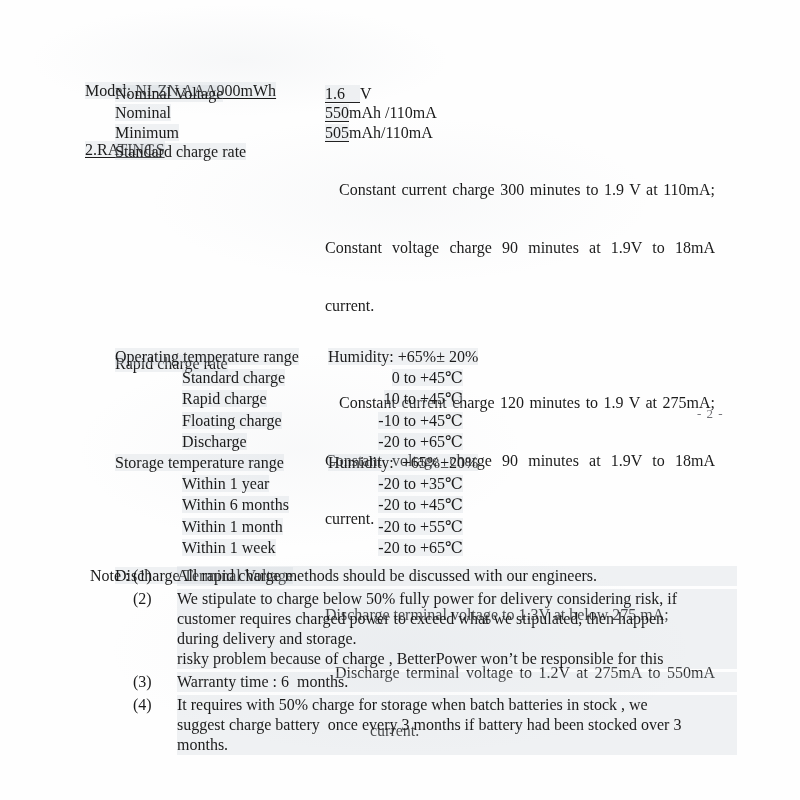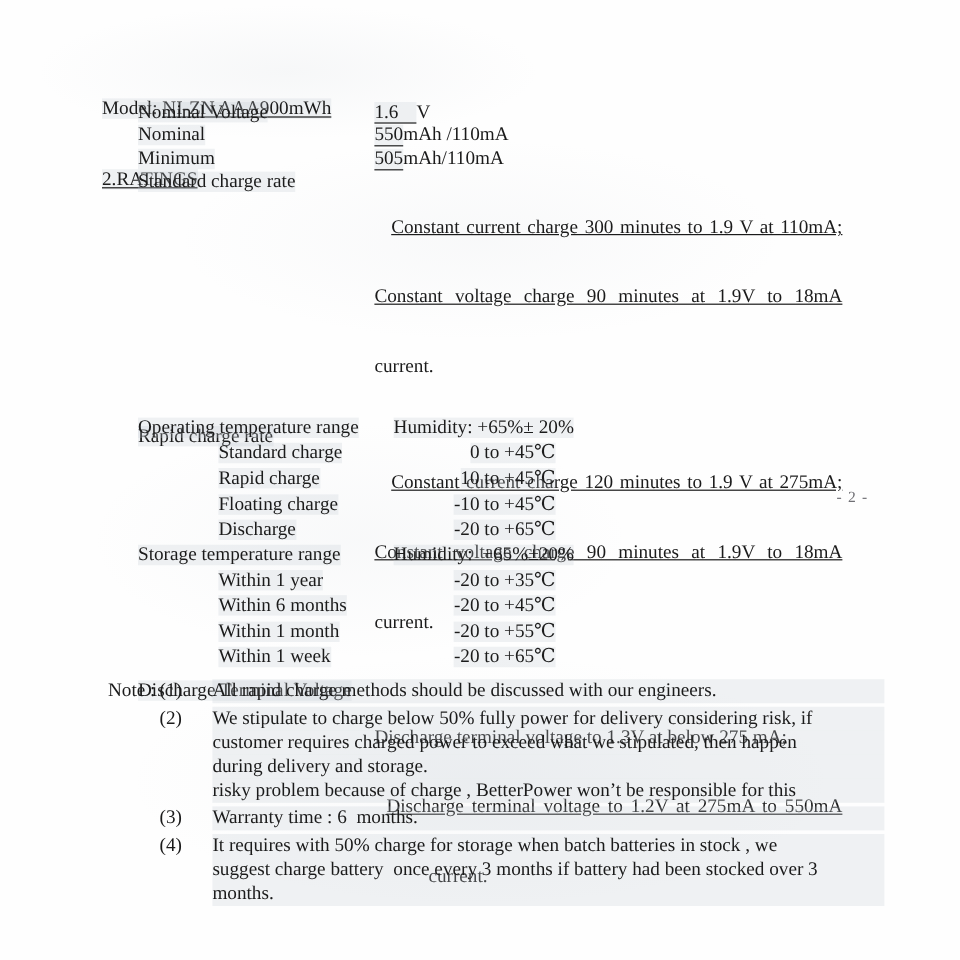--- a/index.html
+++ b/index.html
@@ -23,25 +23,25 @@
 
   
   .header { position: absolute; left: 85px; top: 42px; line-height: 19.5px; white-space: pre-wrap; }
   .u-model { text-decoration: underline; text-underline-offset: 2px; }
   .u-title { text-decoration: underline; text-underline-offset: 2px; }
 
   
   .ratings { position: absolute; left: 115px; top: 84px; line-height: 19.3px; }
   .r-row { display: flex; }
   .lbl-col { width: 197px; flex-shrink: 0; white-space: pre-wrap; }
-  .val-col { width: 390px; white-space: pre-wrap; }
+  .val-col { width: 390px; white-space: pre-wrap; margin-left: 13px; }
   .u-val { border-bottom: 1px solid #222; }
   .u-gap { border-bottom: 1px solid #222; padding-right: 15px; }
   .ln { white-space: pre-wrap; }
-  .ln.stretch { white-space: normal; text-align: justify; text-align-last: justify; text-decoration: underline; }
+  .ln.stretch { white-space: normal; text-align: justify; text-align-last: justify; }
   .ln.ind14 { text-indent: 14px; }
   .ln.ind10 { padding-left: 10px; }
   .ln.ind45 { padding-left: 45px; }
 
   
   .temps { position: absolute; left: 115px; top: 346px; line-height: 21.2px; }
   .t-row { display: flex; }
   .t-lbl { width: 195px; flex-shrink: 0; white-space: pre-wrap; }
   .t-lbl.sub { padding-left: 67px; }
   .t-val { width: 153px; text-align: right; white-space: pre-wrap; }

